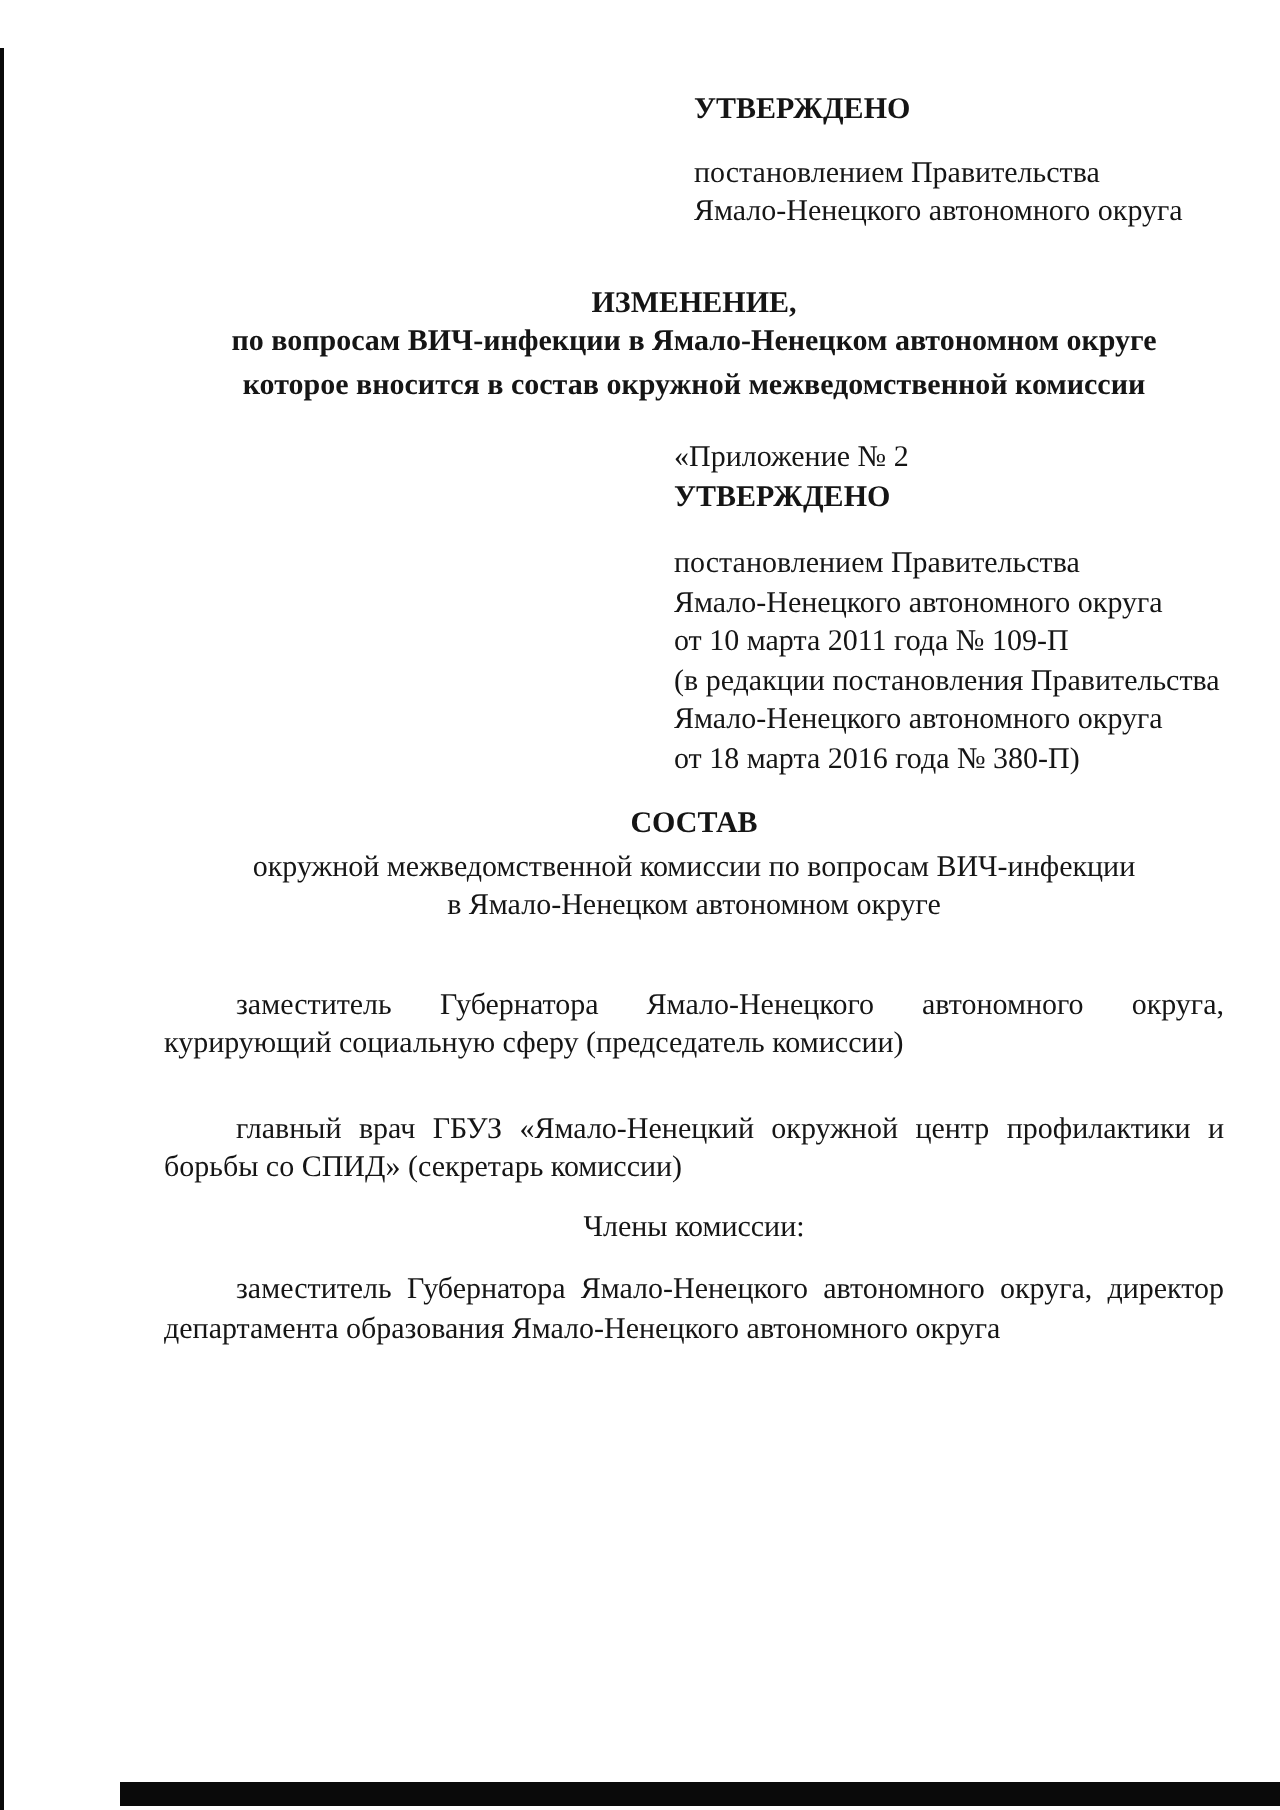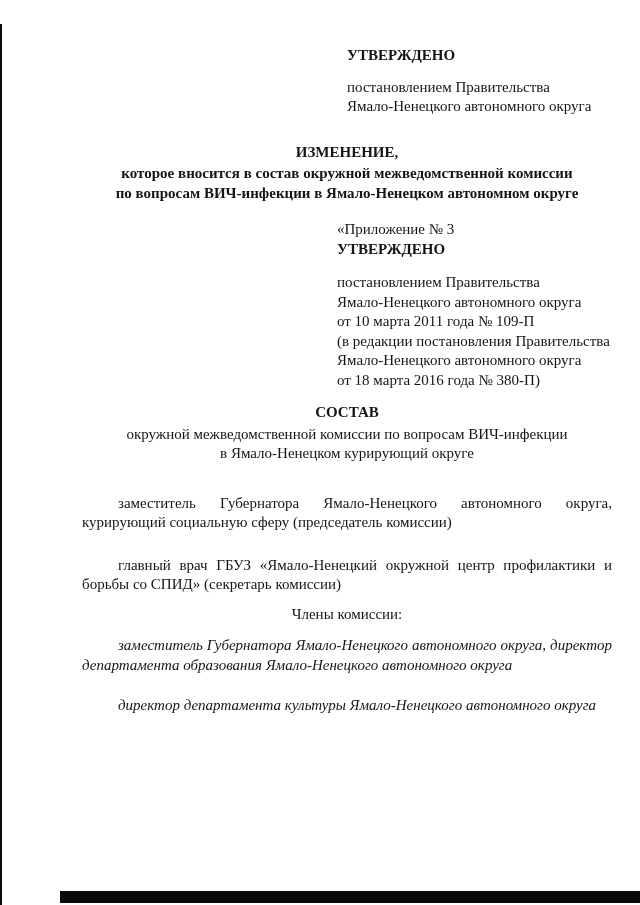--- a/index.html
+++ b/index.html
@@ -84,21 +84,20 @@
     margin-top: 30px;
   }
   .members-label {
     margin-top: 10px;
     text-align: center;
   }
   .member-paragraph {
     text-indent: 36px;
     text-align: justify;
     margin-top: 12px;
-    font-style: italic;
   }
   .member-paragraph.last {
     margin-top: 21px;
   }
 </style>
 </head>
 <body>
 
 <div class="page">
 
@@ -107,41 +106,40 @@
 
   <div class="content">
 
     <div class="approval-block">
       <div class="bold approval-title">УТВЕРЖДЕНО</div>
       <div>постановлением Правительства</div>
       <div>Ямало-Ненецкого автономного округа</div>
     </div>
 
     <div class="bold center change-title">ИЗМЕНЕНИЕ,</div>
+    <div class="bold center">по вопросам ВИЧ-инфекции в Ямало-Ненецком автономном округе</div>
     <div class="bold center change-subtitle">которое вносится в состав окружной межведомственной комиссии</div>
-    <div class="bold center">по вопросам ВИЧ-инфекции в Ямало-Ненецком автономном округе</div>
 
 
     <div class="annex-block">
-      <div>«Приложение № 3</div>
+      <div>«Приложение № 2</div>
       <div class="bold">УТВЕРЖДЕНО</div>
       <div class="annex-gap">постановлением Правительства</div>
       <div>Ямало-Ненецкого автономного округа</div>
       <div>от 10 марта 2011 года № 109-П</div>
       <div>(в редакции постановления Правительства</div>
       <div>Ямало-Ненецкого автономного округа</div>
       <div>от 18 марта 2016 года № 380-П)</div>
     </div>
 
     <div class="bold center composition-title">СОСТАВ</div>
     <div class="center composition-subtitle">окружной межведомственной комиссии по вопросам ВИЧ-инфекции</div>
-    <div class="center">в Ямало-Ненецком курирующий округе</div>
+    <div class="center">в Ямало-Ненецком автономном округе</div>
 
     <div class="body-paragraph first-member-paragraph">заместитель Губернатора Ямало-Ненецкого автономного округа, курирующий социальную сферу (председатель комиссии)</div>
     <div class="body-paragraph">главный врач ГБУЗ «Ямало-Ненецкий окружной центр профилактики и борьбы со СПИД» (секретарь комиссии)</div>
 
     <div class="members-label">Члены комиссии:</div>
 
     <div class="member-paragraph">заместитель Губернатора Ямало-Ненецкого автономного округа, директор департамента образования Ямало-Ненецкого автономного округа</div>
-    <div class="member-paragraph last">директор департамента культуры Ямало-Ненецкого автономного округа</div>
 
   </div>
 </div>
 
 </body></html>

